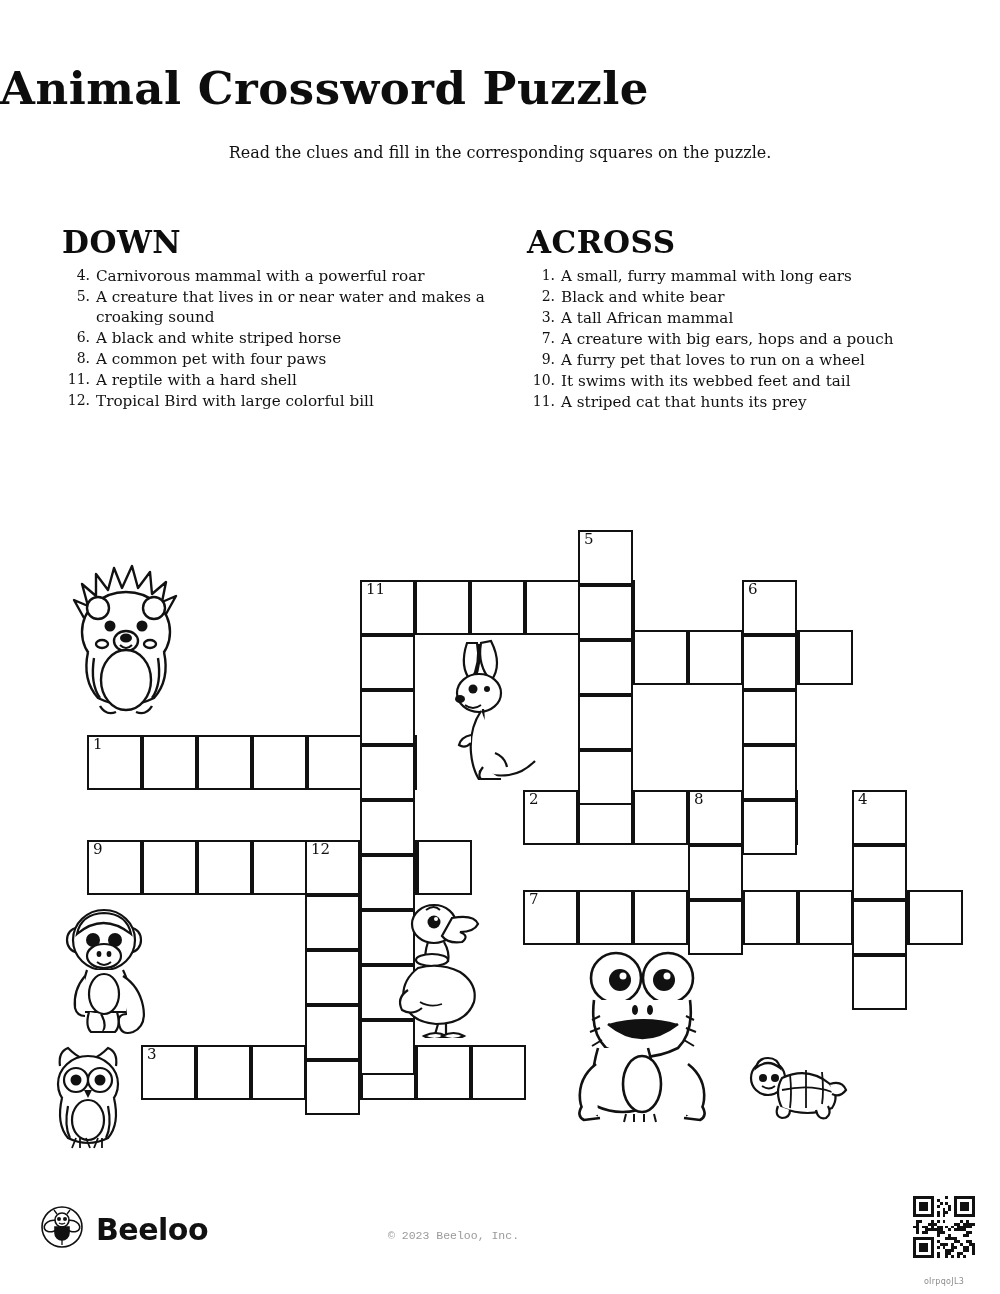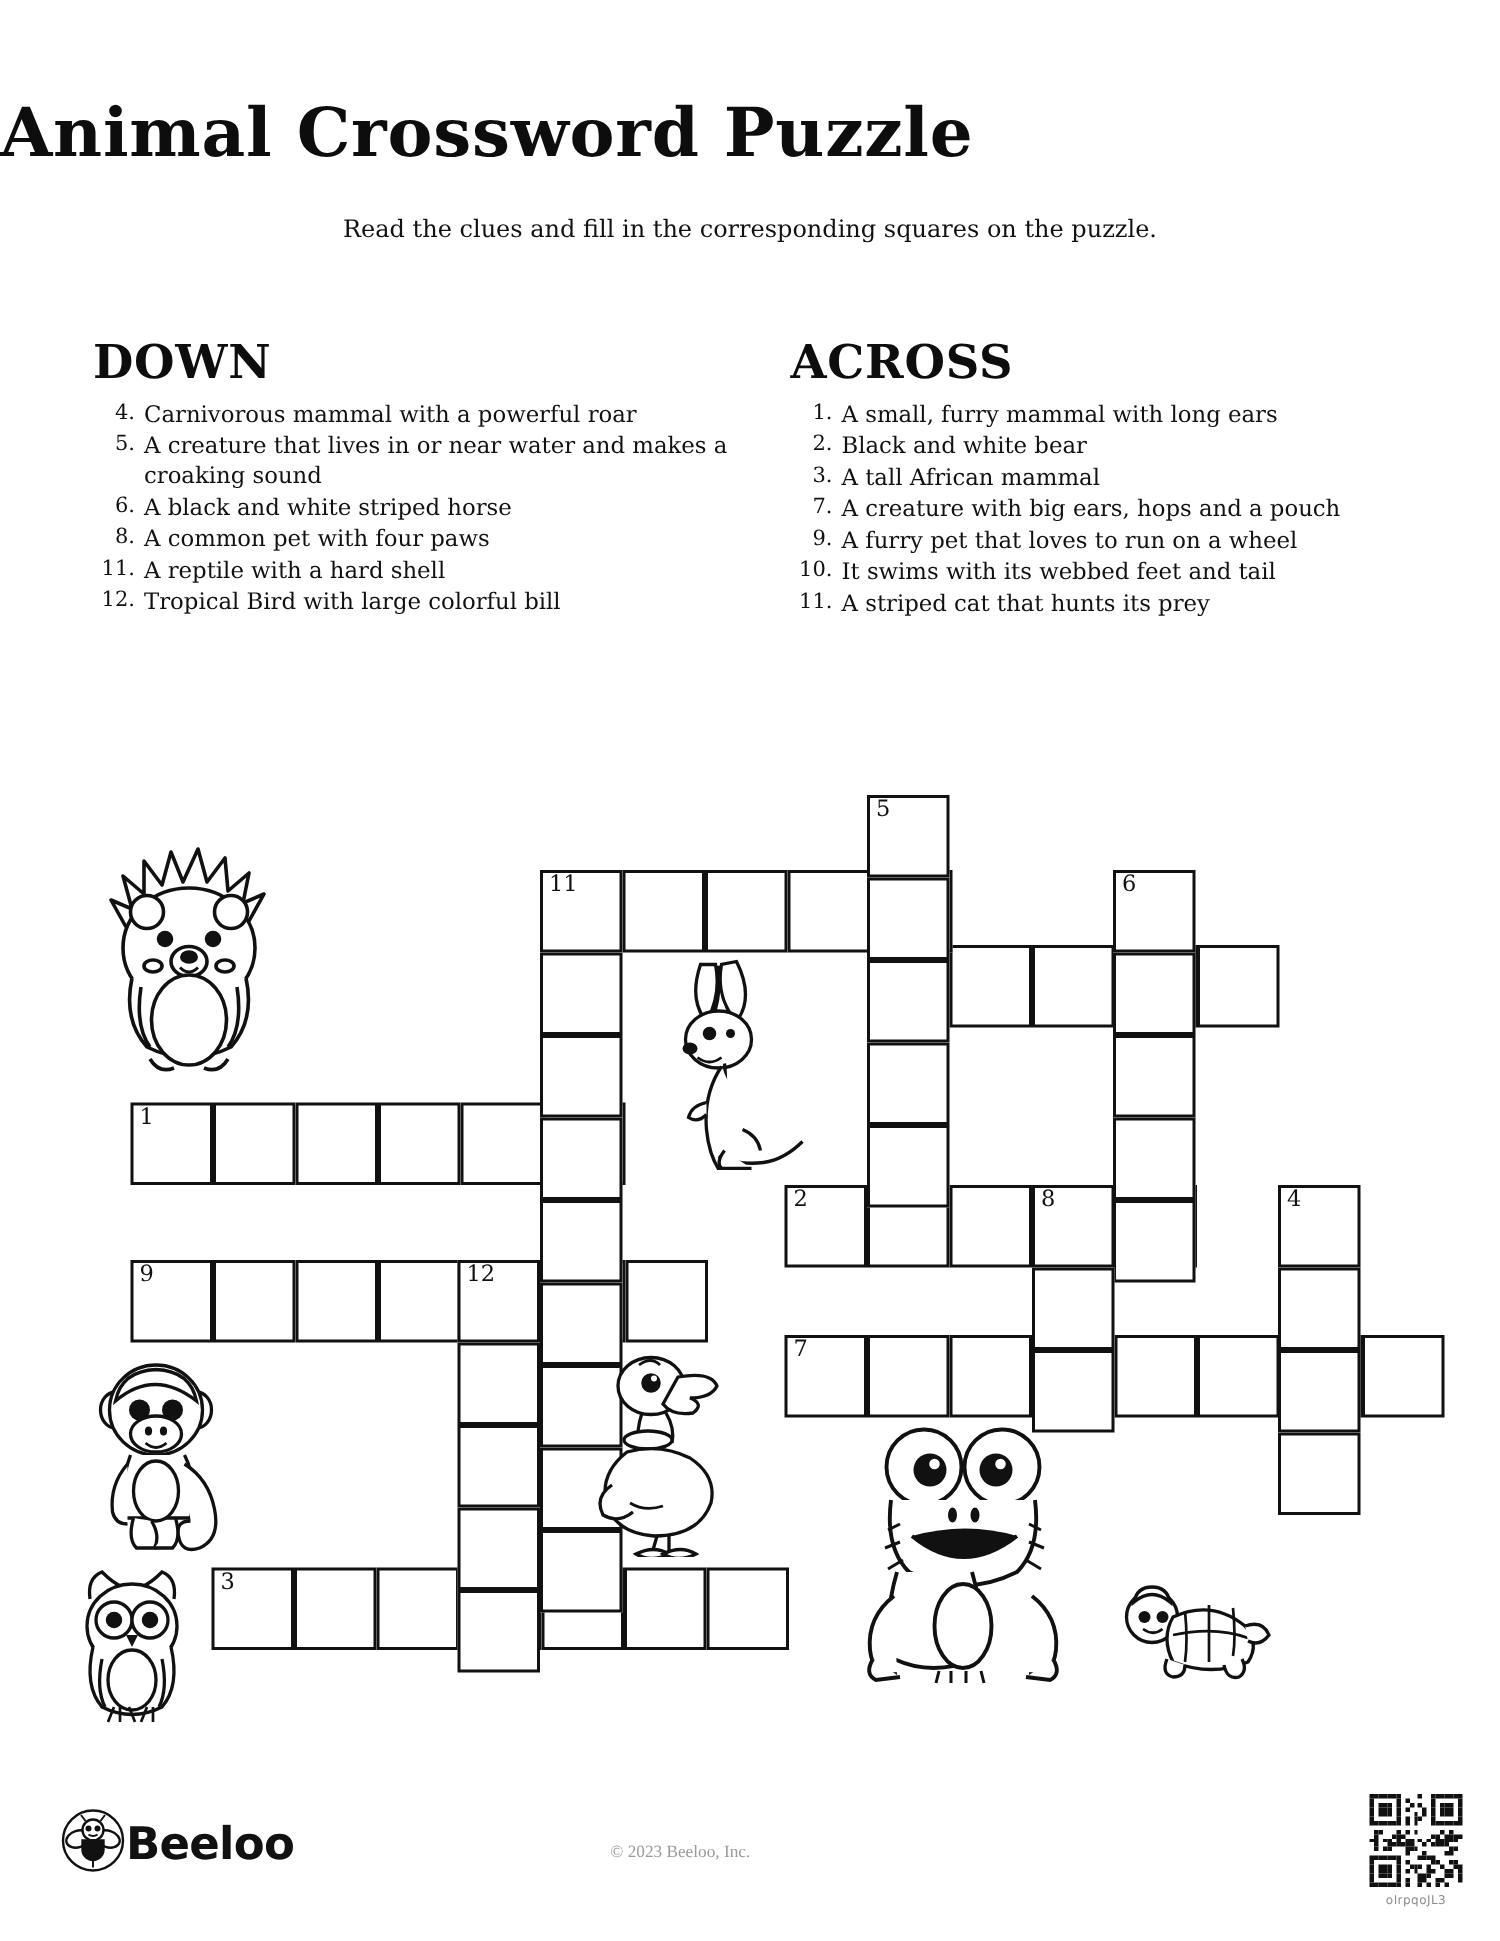--- a/index.html
+++ b/index.html
@@ -100,45 +100,46 @@
     position: absolute;
   }
   .animal svg { display: block; }
 
   
   #footer-logo {
     position: absolute;
     left: 40px; top: 1205px;
     display: flex;
     align-items: center;
+    gap: 12px;
   }
   #footer-logo .brand-text {
     font-family: "DejaVu Sans", sans-serif;
     font-weight: 700;
     font-size: 30px;
     letter-spacing: -0.5px;
     color: #111111;
   }
   #copyright {
     position: absolute;
     left: 0; top: 1229px;
     width: 907px;
     text-align: center;
-    font-family: Liberation Serif, serif;
+    font-family: Liberation Mono, monospace;
     font-size: 11.5px;
     color: #9a9a9a;
   }
   #qr-block {
     position: absolute;
     right: 18px; top: 1196px;
     width: 76px;
     text-align: center;
   }
   #qr-caption {
-    margin-top: 4px;
+    margin-top: 19px;
     font-family: "DejaVu Sans", sans-serif;
     font-size: 8px;
     color: #8d8d8d;
     letter-spacing: 0.3px;
   }
   .qr-grid {
     width: 62px; height: 62px;
     margin: 0 auto;
     display: grid;
     grid-template-columns: repeat(21, 1fr);

